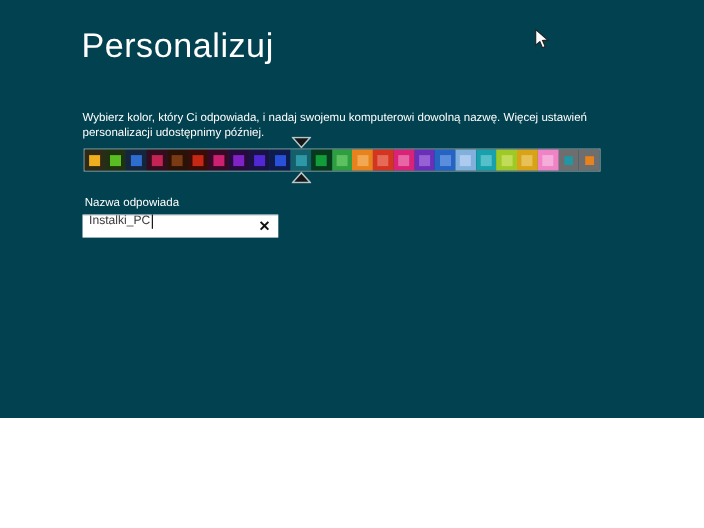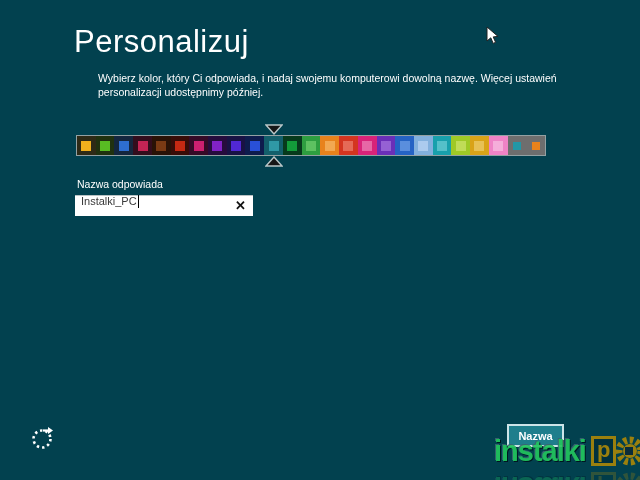--- a/index.html
+++ b/index.html
@@ -1,25 +1,25 @@
 <!DOCTYPE html>
 <html><head>
 <meta charset="utf-8">
 <style>
   html,body{margin:0;padding:0;}
   body{width:640px;height:480px;overflow:hidden;font-family:"Liberation Sans",sans-serif;}
-  #root{position:relative;width:640px;height:480px;background:#02414f;overflow:hidden;}
+  #root{position:relative;width:640px;height:380px;background:#02414f;overflow:hidden;}
 
   .page-title{
     position:absolute;left:74px;top:24px;
     font-size:31px;font-weight:200;color:#ffffff;letter-spacing:0.5px;
   }
   .intro-text{
-    position:absolute;left:75px;top:72px;width:508px;
-    font-size:10.5px;line-height:1.3;color:#ffffff;margin-left:23px;
+    position:absolute;left:75px;top:101px;width:508px;
+    font-size:10.5px;line-height:1.3;color:#ffffff;
   }
 
   
   .color-strip{
     position:absolute;left:76px;top:135px;width:470px;height:21px;
     box-sizing:border-box;border:1px solid #93a1a3;
     display:flex;
   }
   .swatch{flex:1 1 0;position:relative;}
   .swatch .inner{

